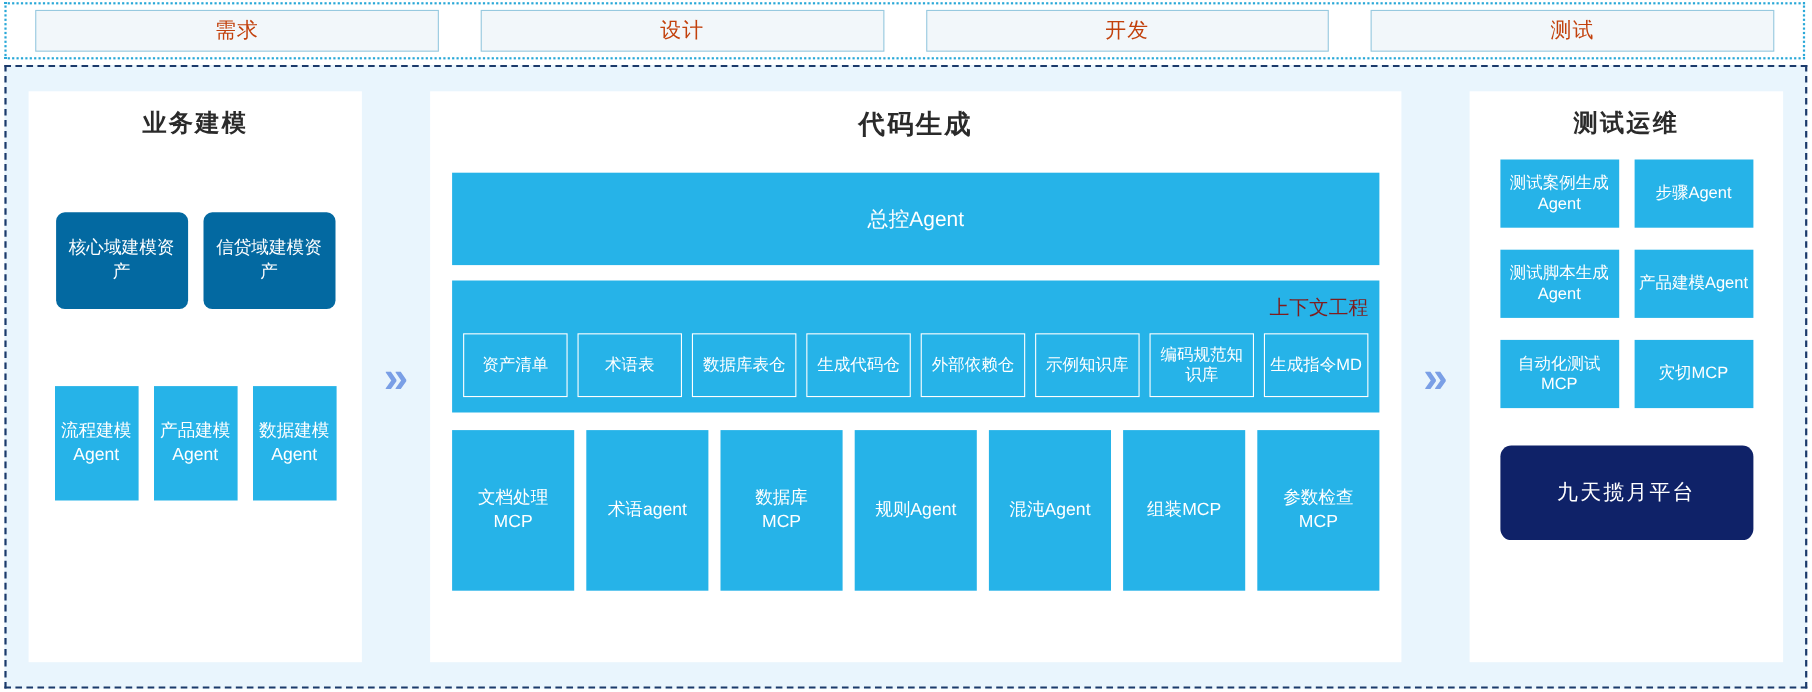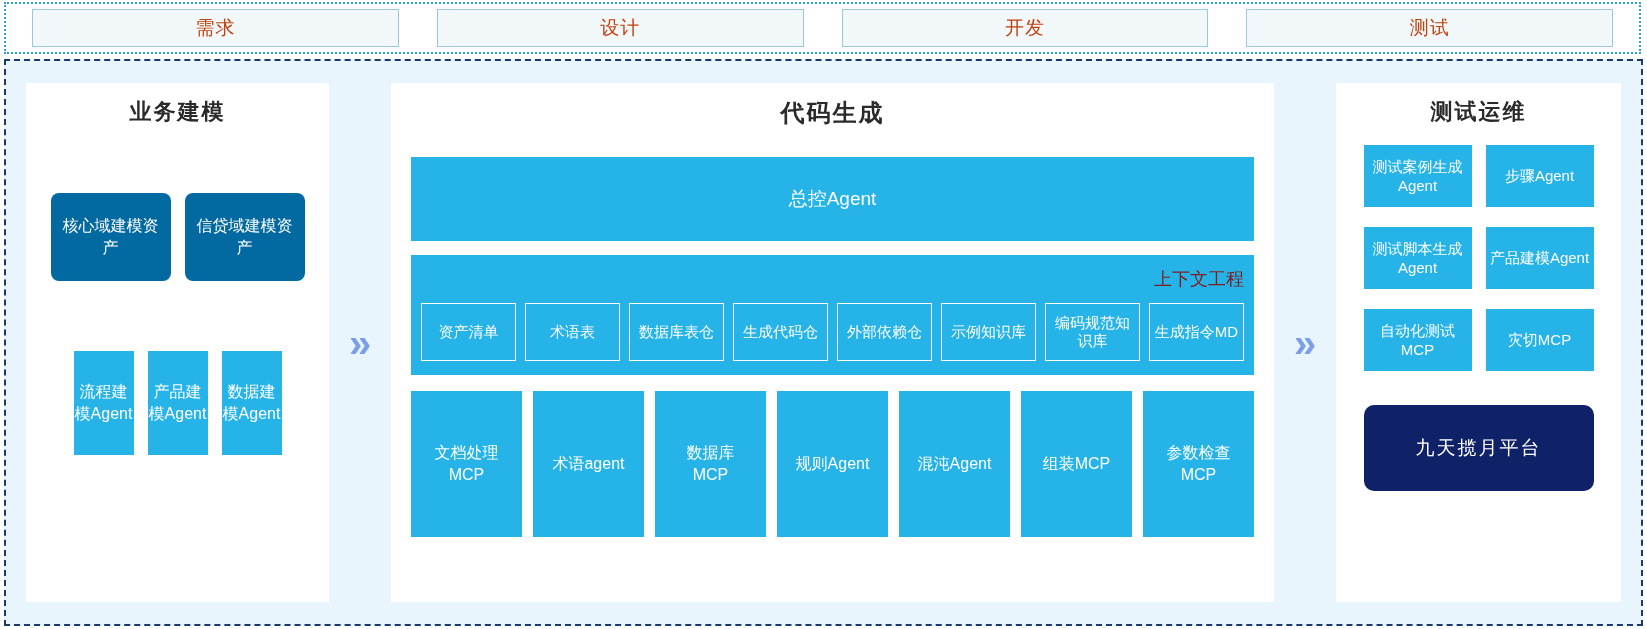--- a/index.html
+++ b/index.html
@@ -125,21 +125,21 @@
     text-align: center;
     padding: 0 6px;
     box-sizing: border-box;
   }
   .left-agents {
     display: flex;
     gap: 14px;
     margin-top: 70px;
   }
   .agent-card {
-    width: 60px;
+    width: 76px;
     height: 104px;
     background: #26b3e8;
     color: #ffffff;
     font-size: 16px;
     line-height: 1.35;
     display: flex;
     align-items: center;
     justify-content: center;
     text-align: center;
     box-sizing: border-box;

